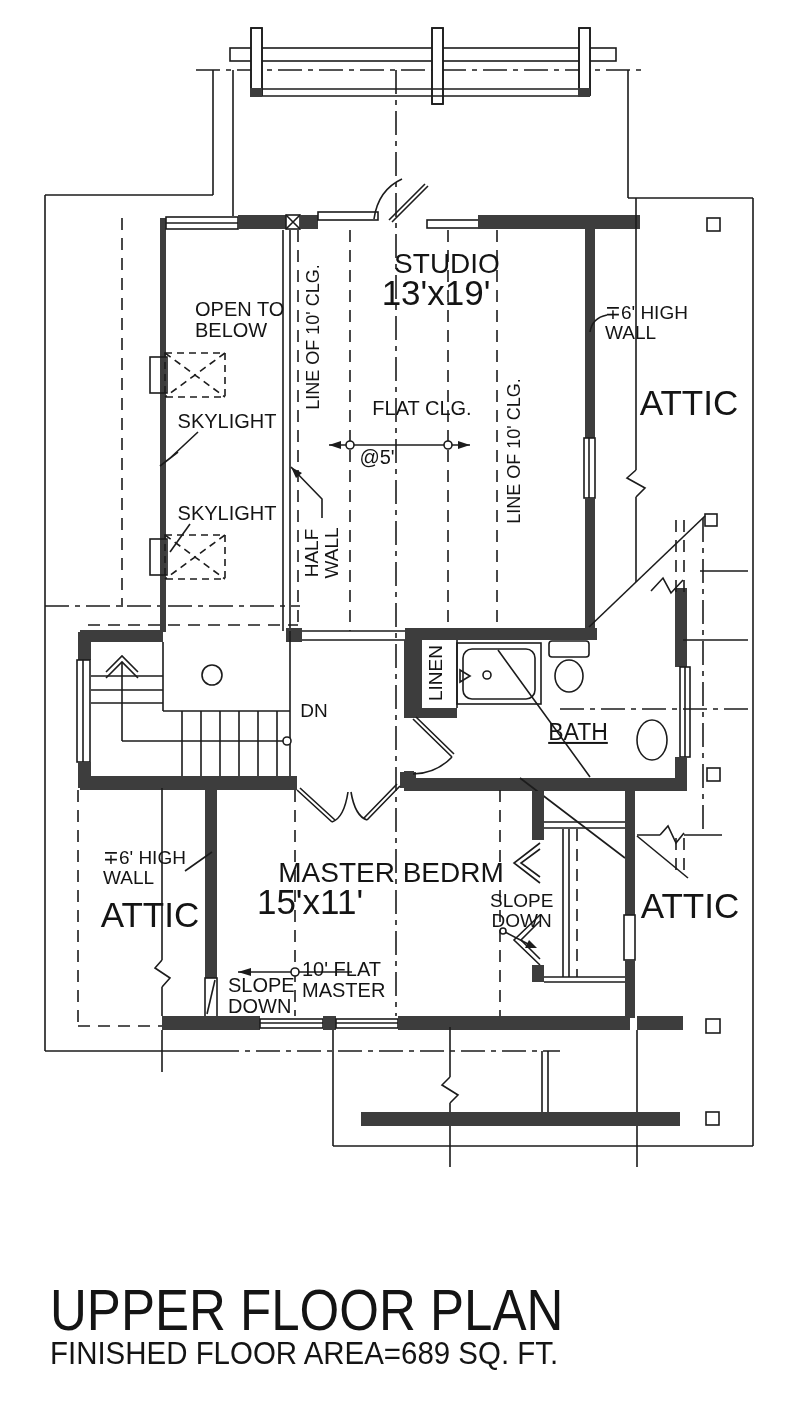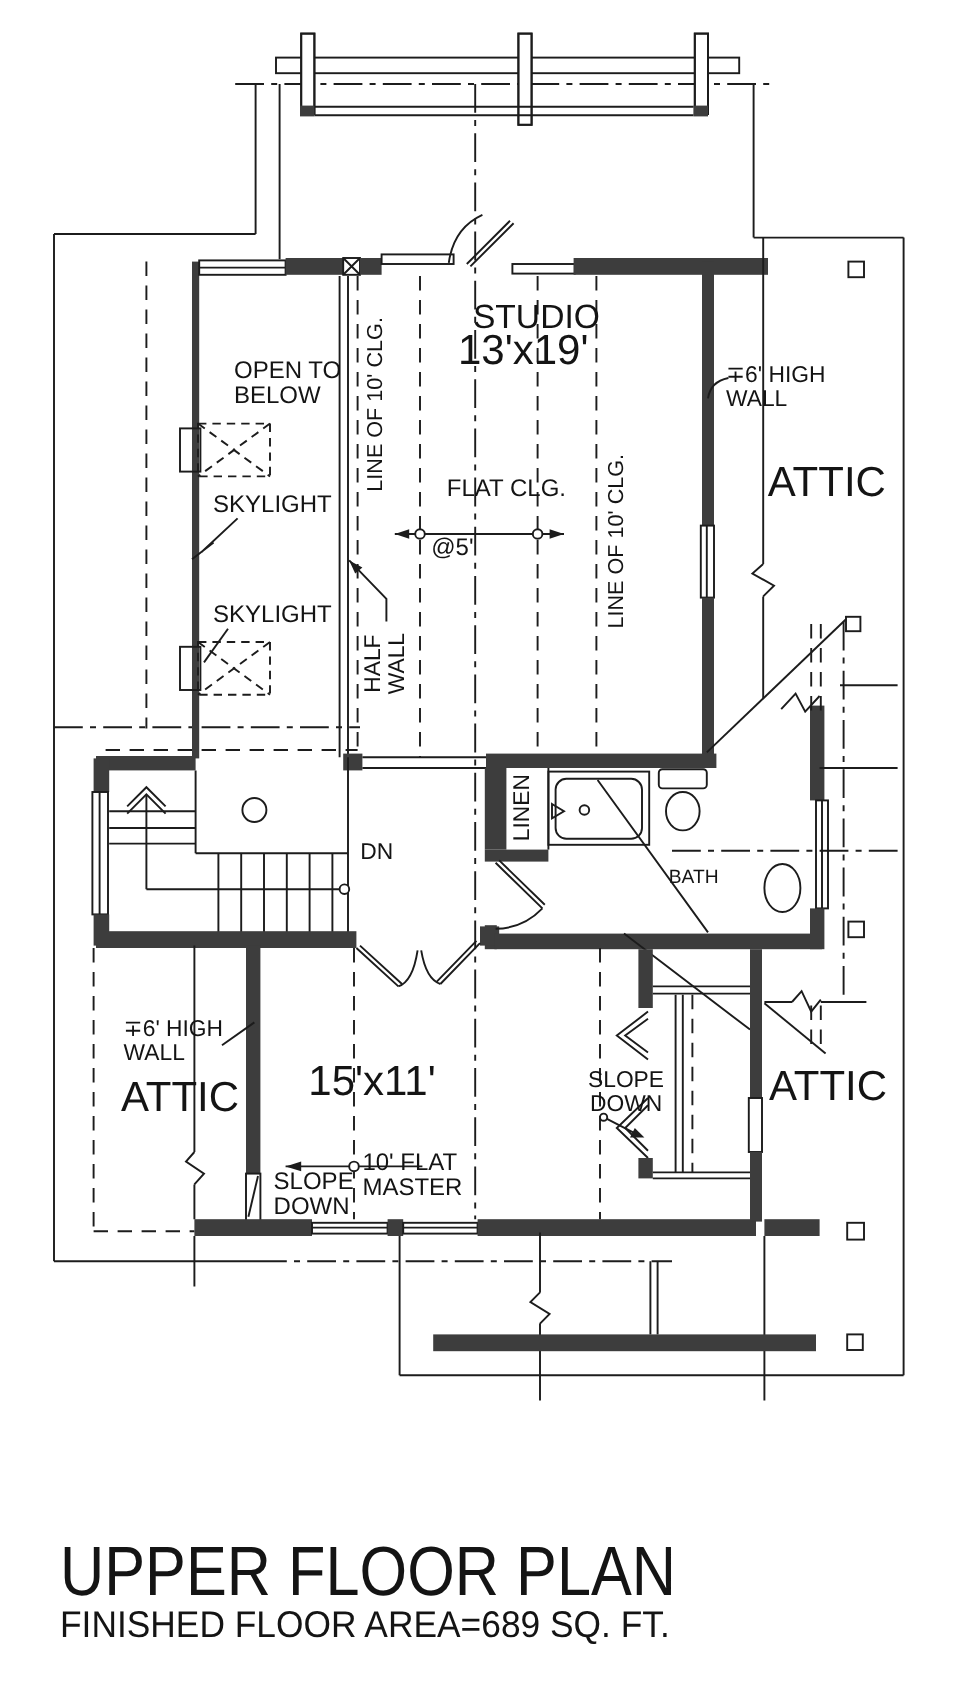--- a/index.html
+++ b/index.html
@@ -3,21 +3,21 @@
 <meta charset="utf-8">
 <style>
   html,body{margin:0;padding:0;background:#fff;}
   #page{position:relative;width:800px;height:1402px;background:#fff;overflow:hidden;
         font-family:"Liberation Sans", sans-serif;color:#141414;}
   #linework{position:absolute;left:0;top:0;width:800px;height:1402px;}
   .lbl{position:absolute;white-space:pre;color:#141414;line-height:1.05;}
   .ctr{transform:translate(-50%,-50%);text-align:left;}
   .rot{transform:translate(-50%,-50%) rotate(-90deg);text-align:center;}
   .s18{font-size:18px;} .s19{font-size:19px;} .s20{font-size:20px;}
-  .s23{font-size:16px;} .s27{font-size:35px;} .s28{font-size:28px;}
+  .s23{font-size:23px;text-decoration:underline;} .s27{font-size:35px;} .s28{font-size:28px;}
   .title{font-size:58px;transform:scaleX(.88);transform-origin:left top;letter-spacing:0px;}
   .subtitle{font-size:31px;transform:scaleX(.95);transform-origin:left top;}
 </style>
 </head>
 <body>
 
 <div id="page">
 
 <svg id="linework" viewBox="0 0 800 1402" fill="none" stroke="#1c1c1c" stroke-width="1.6">
 
@@ -247,20 +247,21 @@
 
 <div class="lbl rot s19" style="left:322px;top:553px;"><span>HALF</span><br><span>WALL</span></div>
 
 <div class="lbl rot s19" style="left:436px;top:673px;">LINEN</div>
 <div class="lbl ctr s19" style="left:314px;top:711px;">DN</div>
 <div class="lbl ctr s23" style="left:578px;top:732px;">BATH</div>
 
 <div class="lbl s19" style="left:103px;top:848px;"><span>∓6' HIGH</span><br><span>WALL</span></div>
 <div class="lbl ctr s27" style="left:150px;top:915px;">ATTIC</div>
 
+<div class="lbl ctr s28" style="left:391px;top:873px;">MASTER BEDRM</div>
 <div class="lbl ctr s27" style="left:310px;top:902px;">15'x11'</div>
 
 <div class="lbl s20" style="left:302px;top:930px;margin-top:29px;"><span>10' FLAT</span><br><span>MASTER</span></div>
 <div class="lbl s20" style="left:228px;top:975px;"><span>SLOPE</span><br><span>DOWN</span></div>
 <div class="lbl s19" style="left:490px;top:891px;text-align:center;"><span>SLOPE</span><br><span>DOWN</span></div>
 <div class="lbl ctr s27" style="left:690px;top:906px;">ATTIC</div>
 
 <div class="lbl title" style="left:50px;top:1280px;">UPPER FLOOR PLAN</div>
 <div class="lbl subtitle" style="left:50px;top:1338px;">FINISHED FLOOR AREA=689 SQ. FT.</div>
 

